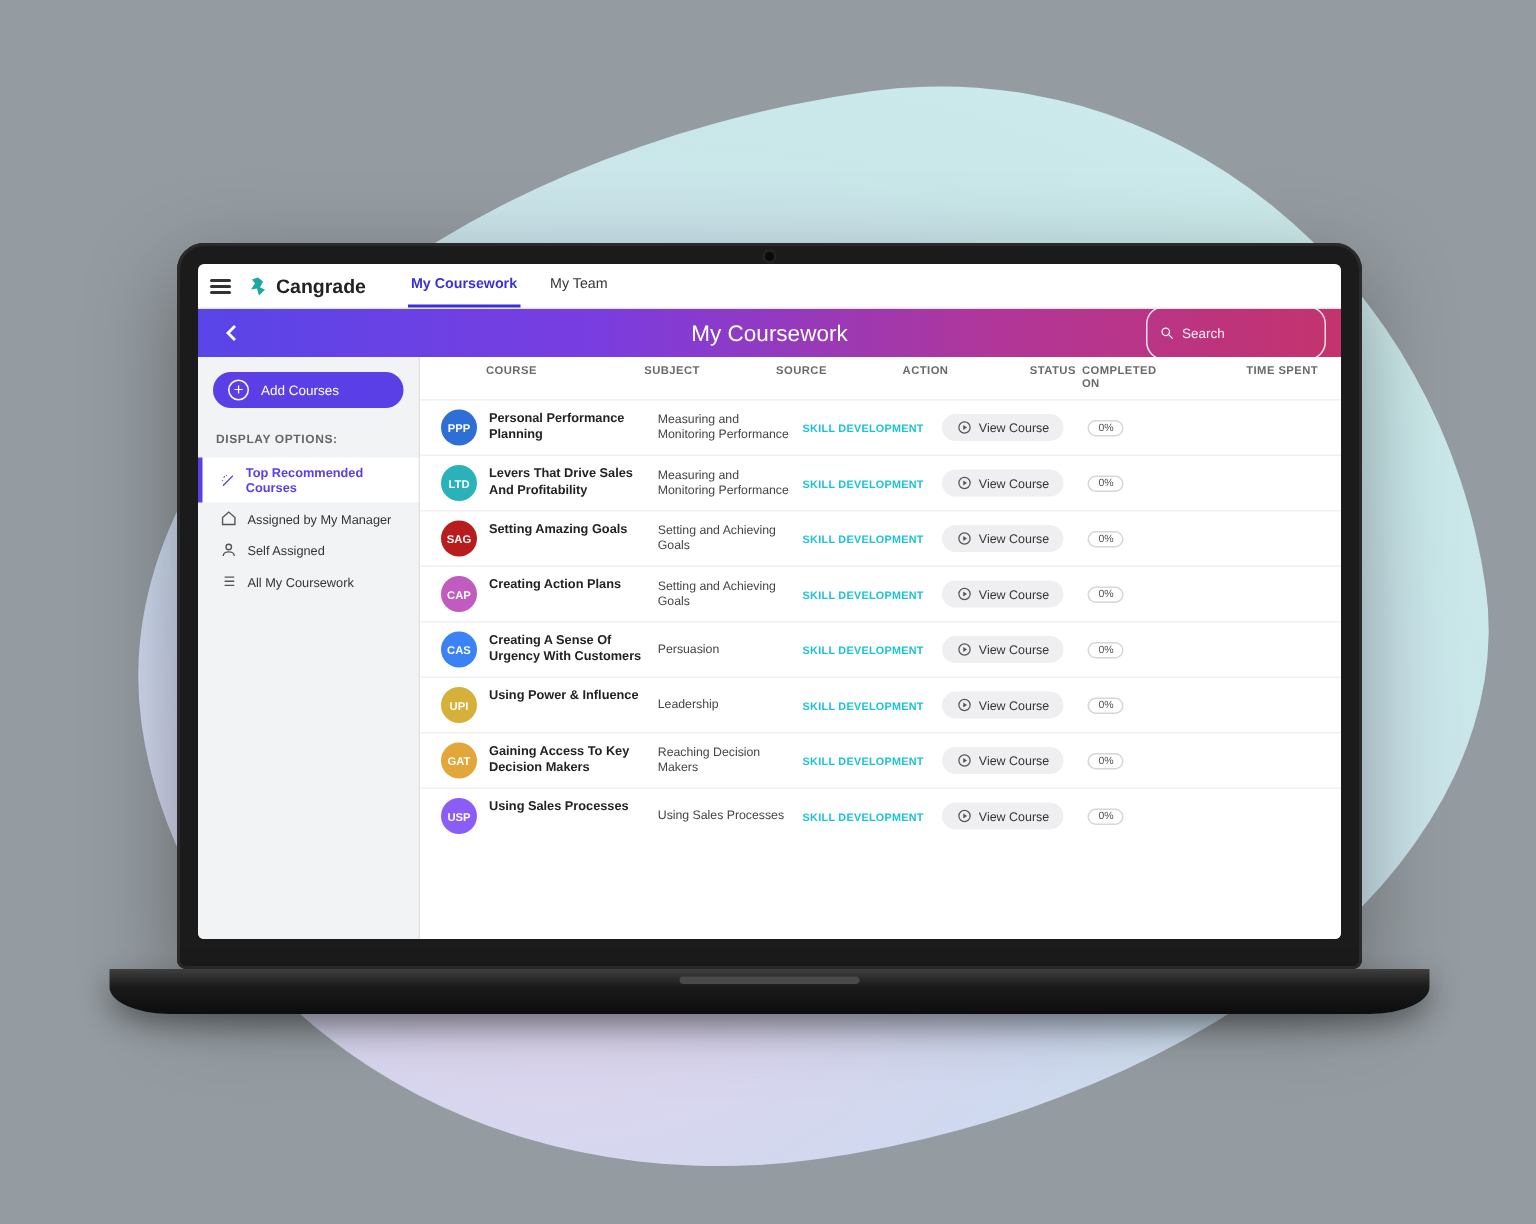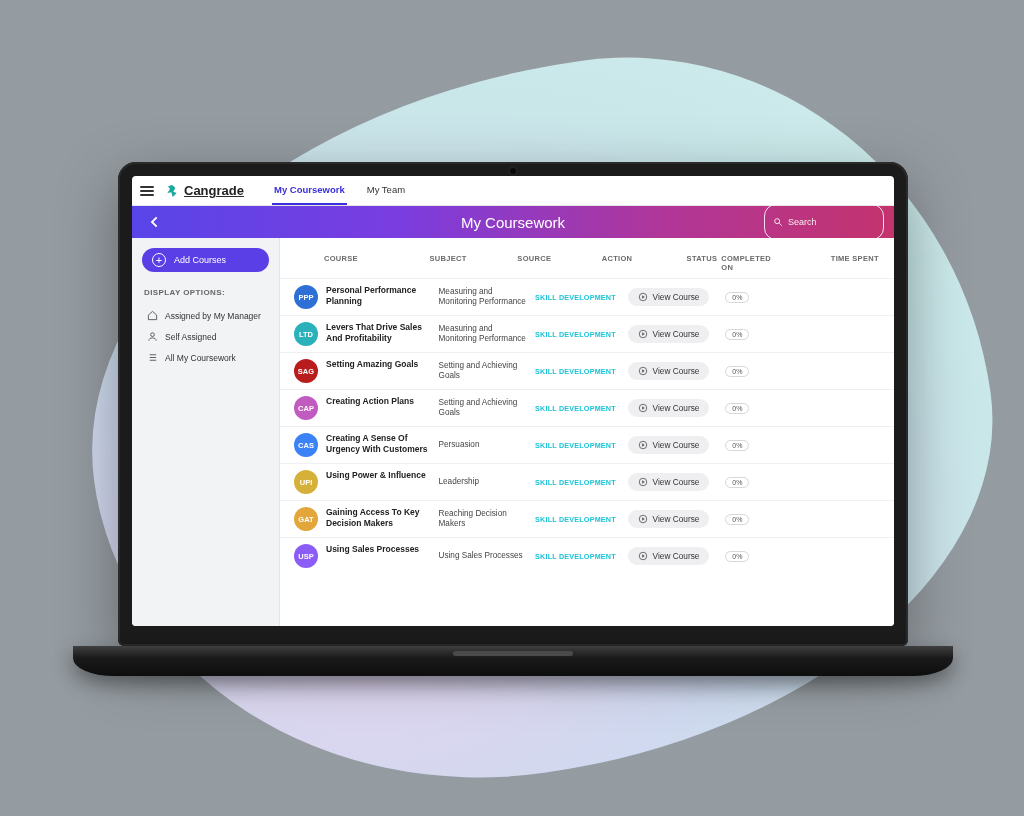--- a/index.html
+++ b/index.html
@@ -95,21 +95,20 @@
   .hamburger span {
     height: 2px;
     background: #333;
     border-radius: 1px;
   }
   .logo {
     display: flex;
     align-items: center;
     gap: 4px;
     margin-left: 4px;
-    text-decoration: underline;
   }
   .logo-mark {
     width: 16px;
     height: 16px;
     position: relative;
   }
   .logo-mark svg { width: 100%; height: 100%; }
   .logo-text {
     font-size: 13px;
     font-weight: 700;
@@ -240,21 +239,21 @@
   }
   .side-item .ico svg { width: 100%; height: 100%; }
   
   .content {
     flex: 1;
     overflow: auto;
     background: #fff;
   }
   .thead {
     display: flex;
-    padding: 16px 14px 6px 14px;
+    padding: 4px 14px 6px 14px;
     font-size: 7.5px;
     color: #6a6a6a;
     font-weight: 700;
     letter-spacing: .3px;
   }
   .col-course  { width: 150px; padding-left: 30px;}
   .col-subject { width: 100px; }
   .col-source  { width: 96px; }
   .col-action  { width: 92px; }
   .col-status  { width: 44px; text-align: center;}
@@ -402,20 +401,28 @@
 
       <div class="main">
 
         <div class="sidebar">
           <div class="add-courses">
             <span class="plus">+</span>
             <span>Add Courses</span>
           </div>
           <div class="sidebar-label">DISPLAY OPTIONS:</div>
 
+          <div class="side-item active">
+            <span class="ico">
+                <svg viewBox="0 0 24 24">
+                  <path fill="none" stroke="#5a3ee6" stroke-width="2" d="M4 20L20 4M5 7l2-2M9 3l1 1M3 11l1 1"></path>
+                </svg>
+              </span>
+            <span>Top Recommended Courses</span>
+          </div>
           <div class="side-item">
             <span class="ico">
                 <svg viewBox="0 0 24 24">
                   <path fill="none" stroke="#555" stroke-width="2" d="M3 11l9-8 9 8v10H3z"></path>
                 </svg>
               </span>
             <span>Assigned by My Manager</span>
           </div>
           <div class="side-item">
             <span class="ico">

